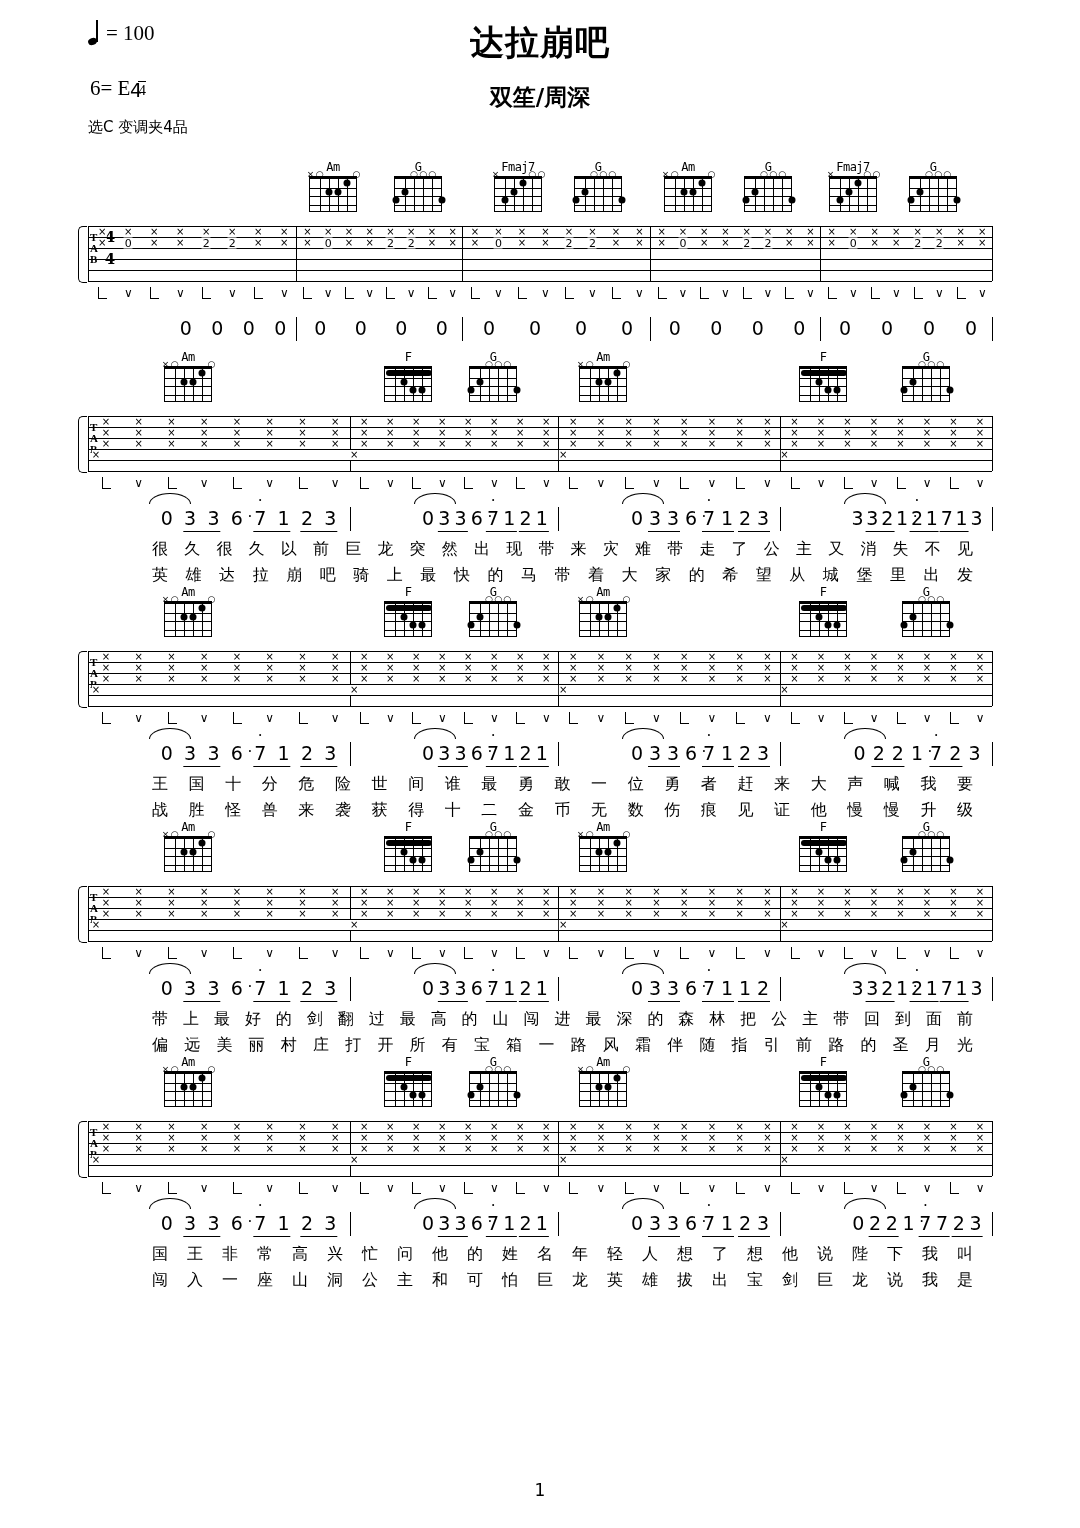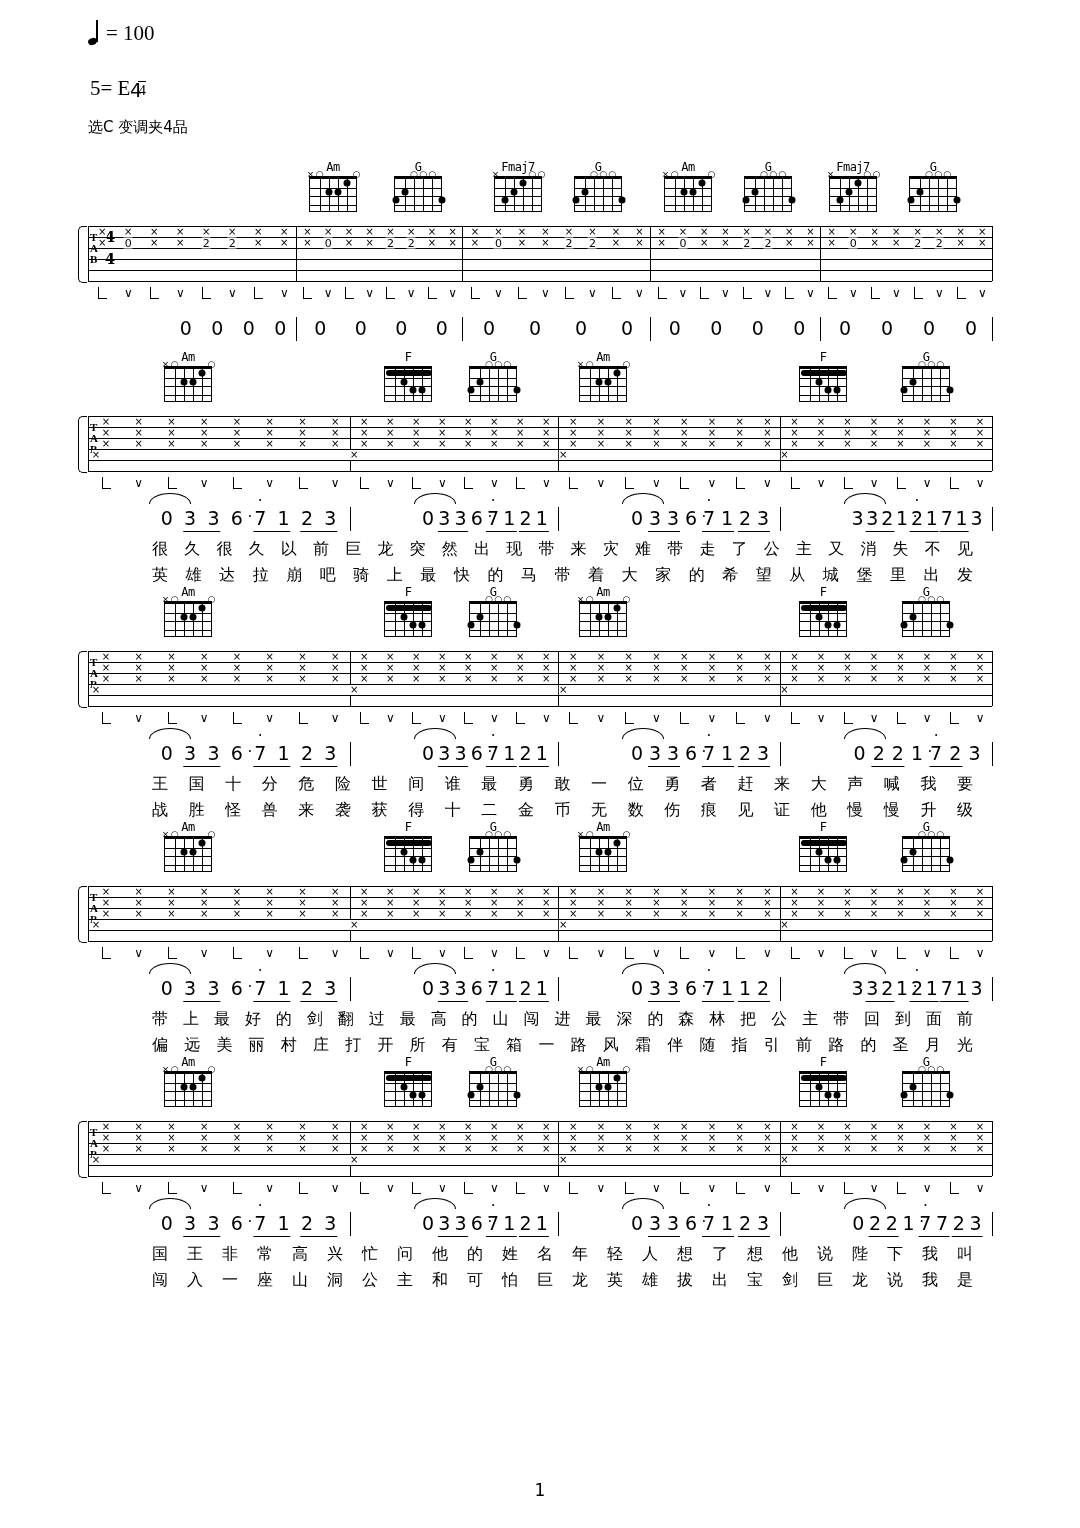--- a/index.html
+++ b/index.html
@@ -146,27 +146,29 @@
 
 <div class="header">
   <div class="tempo">
     <span class="quarter-note">
       <span class="head"></span>
         <span class="stem"></span>
     </span>
     <span>= 100</span>
   </div>
   <div class="key-sig">
-    <span>5= E</span>
+    <span>6= E</span>
     <span class="timesig-stack">
       <span class="num">4</span>
       <span class="den">4</span>
     </span>
   </div>
   <div class="capo">选C 变调夹4品</div>
+  <div class="song-title">达拉崩吧</div>
+  <div class="song-artist">双笙/周深</div>
 </div>
 
 <div id="score">
     <div class="system" style="top: 160px; height: 230px;">
       <div class="chord-row">
         <div class="chord" style="left: 305px; top: 0px;">
           <div class="cname">Am</div>
           <div class="grid nut">
             <div class="v" style="left: 9.7px;"></div>
             <div class="v" style="left: 18.9px;"></div>

